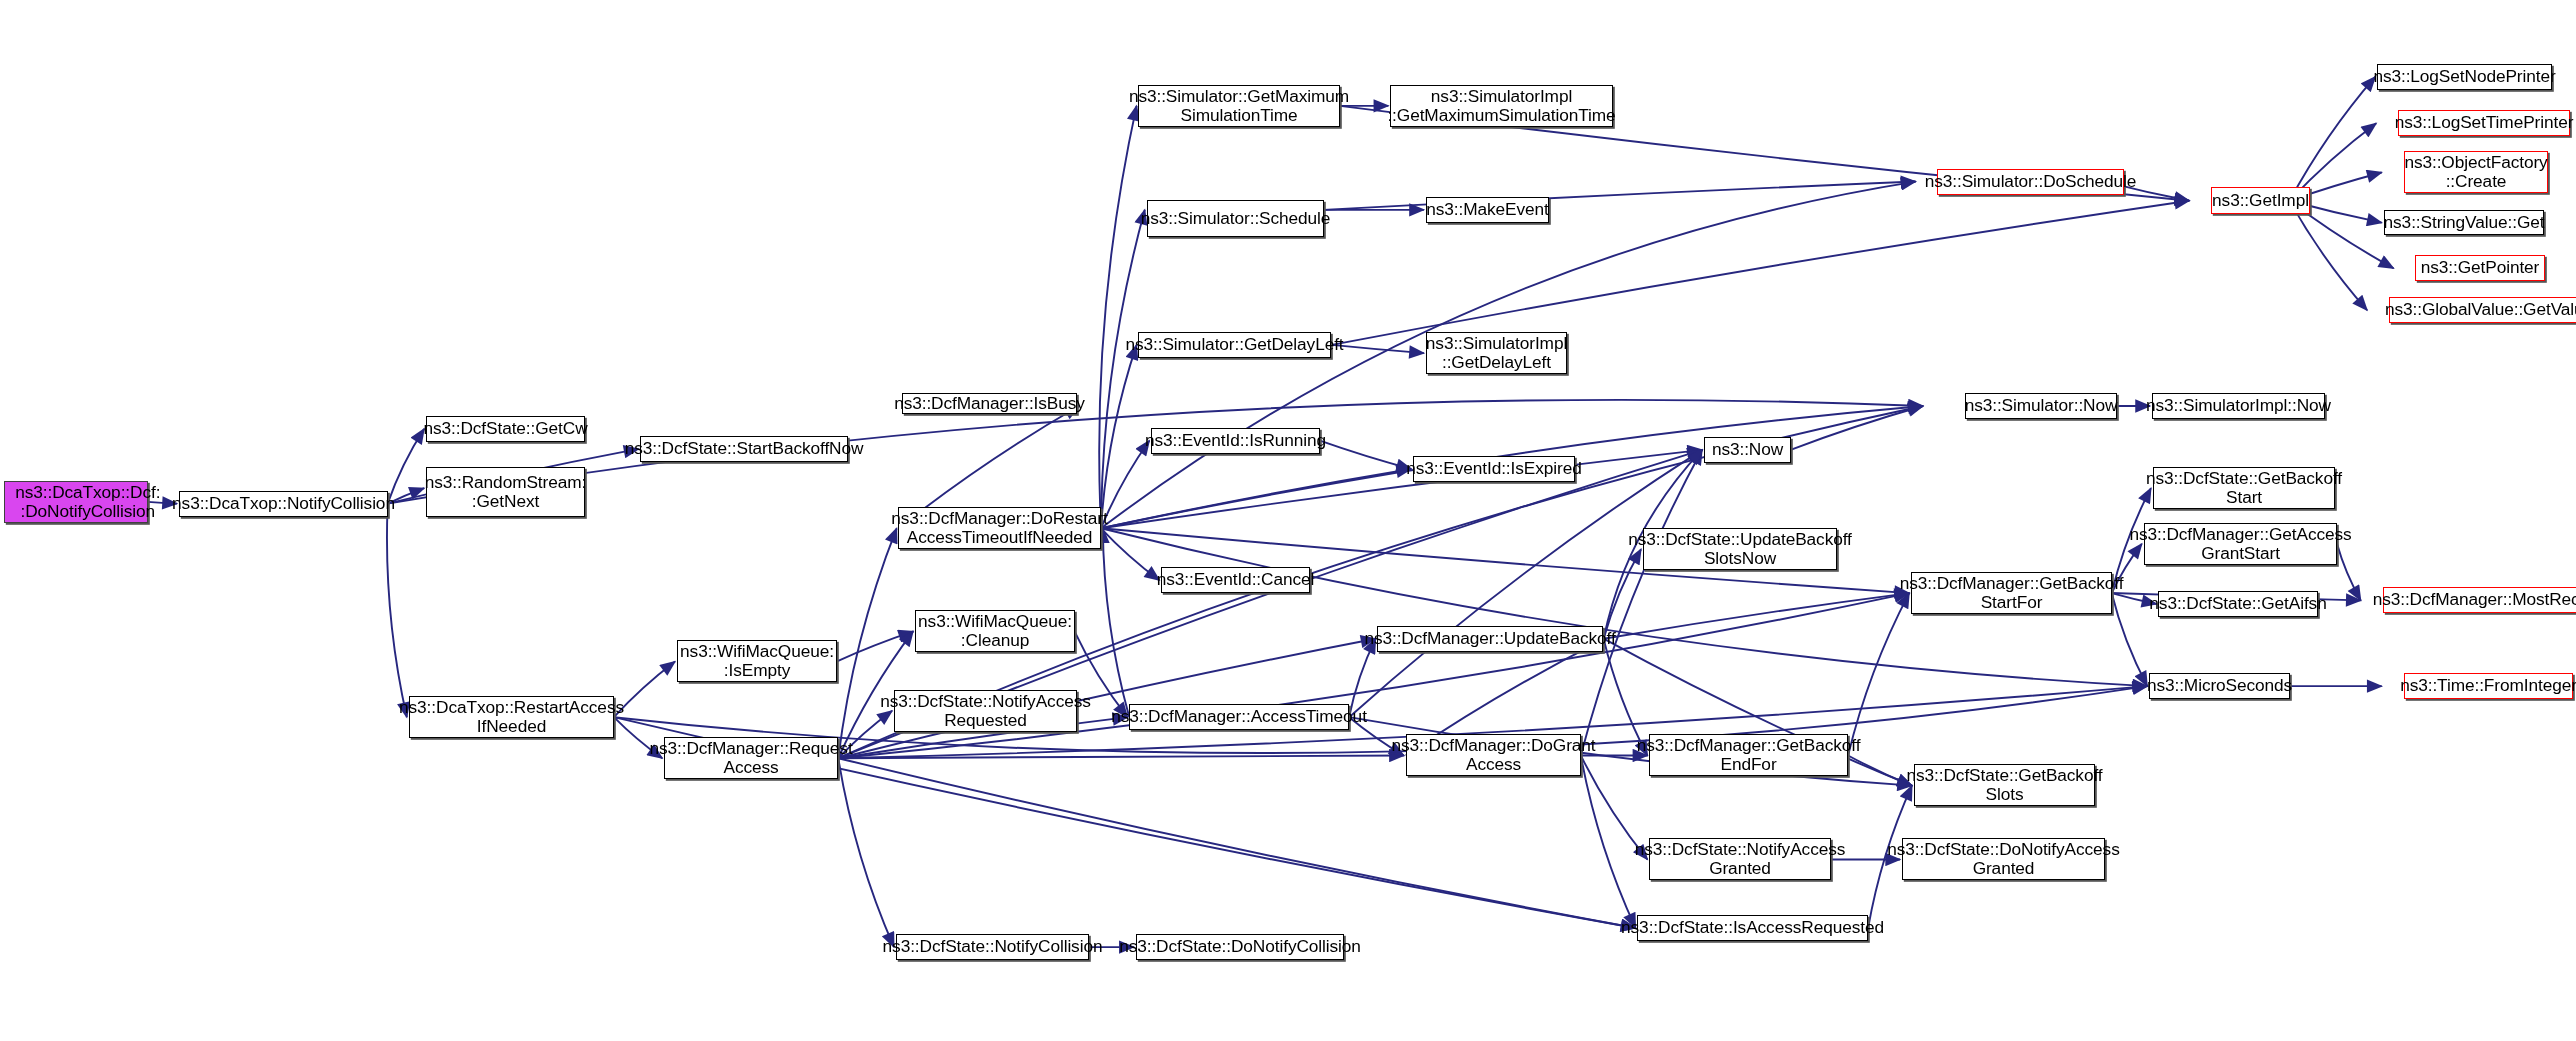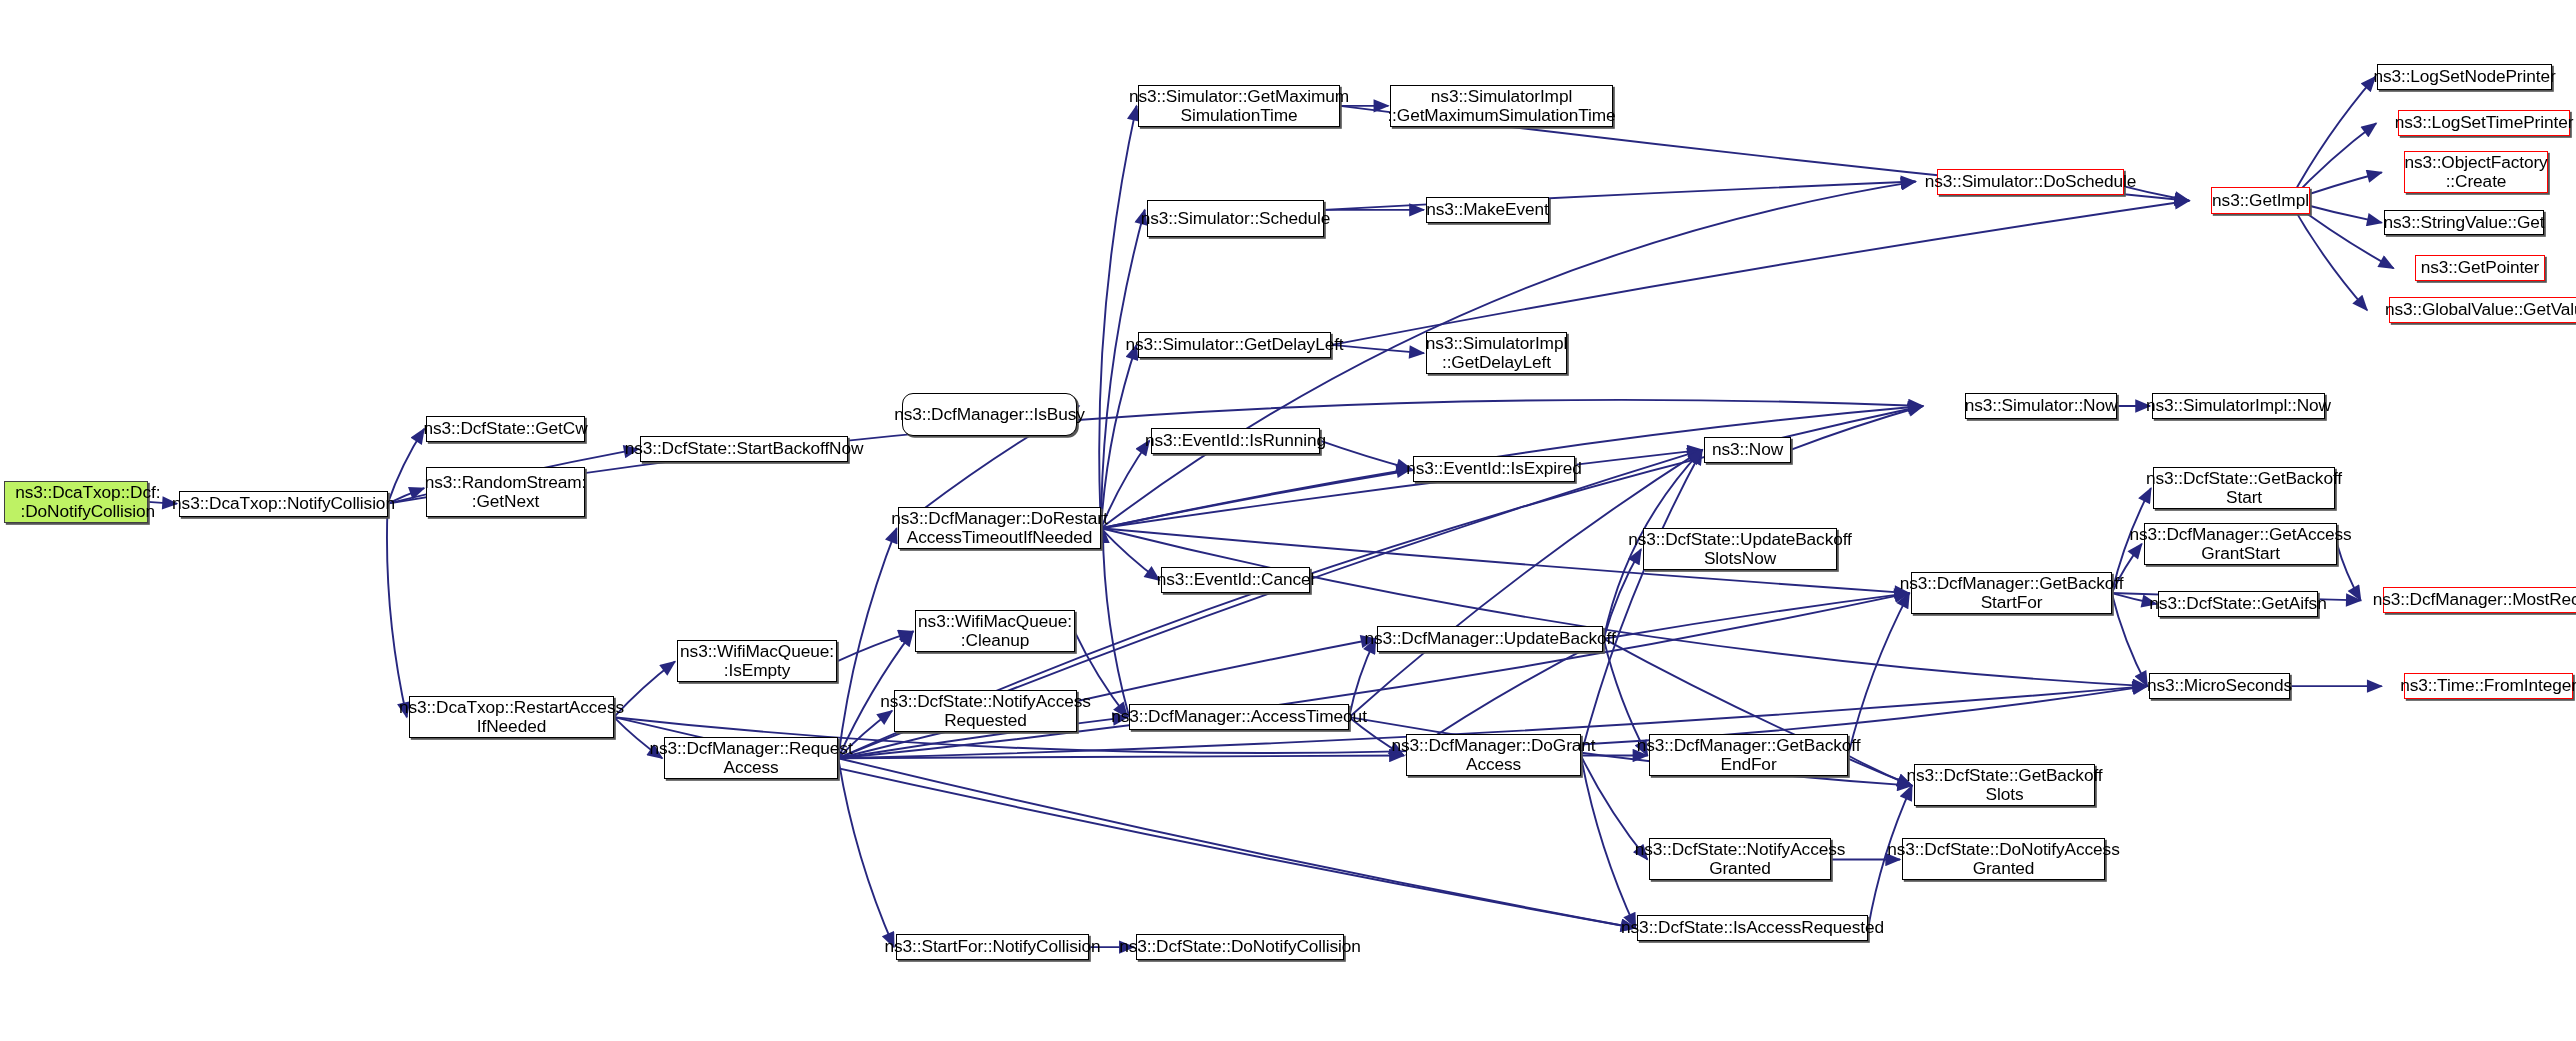--- a/index.html
+++ b/index.html
@@ -38,21 +38,21 @@
     letter-spacing: -0.1px;
     white-space: pre-line;
     padding: 0 3.6px;
     z-index: 5;
   }
   .node.red {
     border: 1.8px solid #ff0000;
     margin-left: 20px;
   }
   .node.gray {
-    background: #bef264;
+    background: #d946ef;
     border: 0.9px solid #404040;
     padding-left: 28px;
   }
   .node.shadow {
     box-shadow: 1.8px 1.8px 0 0 #555555;
   }
 </style>
 </head>
 <body>
 
@@ -152,28 +152,28 @@
       <div class="node shadow" style="left: 426px; top: 416px; width: 159px; height: 25.5px;">ns3::DcfState::GetCw</div>
       <div class="node shadow" style="left: 426px; top: 467px; width: 159px; height: 50px;">ns3::RandomStream:
 :GetNext</div>
       <div class="node shadow" style="left: 409px; top: 696px; width: 205px; height: 42px;">ns3::DcaTxop::RestartAccess
 IfNeeded</div>
       <div class="node shadow" style="left: 640px; top: 436px; width: 208px; height: 25.5px;">ns3::DcfState::StartBackoffNow</div>
       <div class="node shadow" style="left: 677px; top: 640px; width: 160px; height: 42px;">ns3::WifiMacQueue:
 :IsEmpty</div>
       <div class="node shadow" style="left: 664px; top: 737px; width: 174px; height: 42px;">ns3::DcfManager::Request
 Access</div>
-      <div class="node shadow" style="left: 902px; top: 393px; width: 175px; height: 43px; border-radius: 11px;">ns3::DcfManager::IsBusy</div>
+      <div class="node shadow" style="left: 902px; top: 393px; width: 175px; height: 21px;">ns3::DcfManager::IsBusy</div>
       <div class="node shadow" style="left: 898px; top: 507px; width: 203px; height: 42px;">ns3::DcfManager::DoRestart
 AccessTimeoutIfNeeded</div>
       <div class="node shadow" style="left: 915px; top: 610px; width: 160px; height: 42px;">ns3::WifiMacQueue:
 :Cleanup</div>
       <div class="node shadow" style="left: 894px; top: 690px; width: 183px; height: 42px;">ns3::DcfState::NotifyAccess
 Requested</div>
-      <div class="node shadow" style="left: 896px; top: 934px; width: 193px; height: 25.5px;">ns3::StartFor::NotifyCollision</div>
+      <div class="node shadow" style="left: 896px; top: 934px; width: 193px; height: 25.5px;">ns3::DcfState::NotifyCollision</div>
       <div class="node shadow" style="left: 1129px; top: 704px; width: 220px; height: 25.5px;">ns3::DcfManager::AccessTimeout</div>
       <div class="node shadow" style="left: 1136px; top: 934px; width: 208px; height: 25.5px;">ns3::DcfState::DoNotifyCollision</div>
       <div class="node shadow" style="left: 1138px; top: 85px; width: 202px; height: 42px;">ns3::Simulator::GetMaximum
 SimulationTime</div>
       <div class="node shadow" style="left: 1147px; top: 200px; width: 177px; height: 37px;">ns3::Simulator::Schedule</div>
       <div class="node shadow" style="left: 1138px; top: 332px; width: 193px; height: 25.5px;">ns3::Simulator::GetDelayLeft</div>
       <div class="node shadow" style="left: 1151px; top: 428px; width: 169px; height: 25.5px;">ns3::EventId::IsRunning</div>
       <div class="node shadow" style="left: 1161px; top: 567px; width: 149px; height: 25.5px;">ns3::EventId::Cancel</div>
       <div class="node shadow" style="left: 1390px; top: 85px; width: 223px; height: 42px;">ns3::SimulatorImpl
 ::GetMaximumSimulationTime</div>

